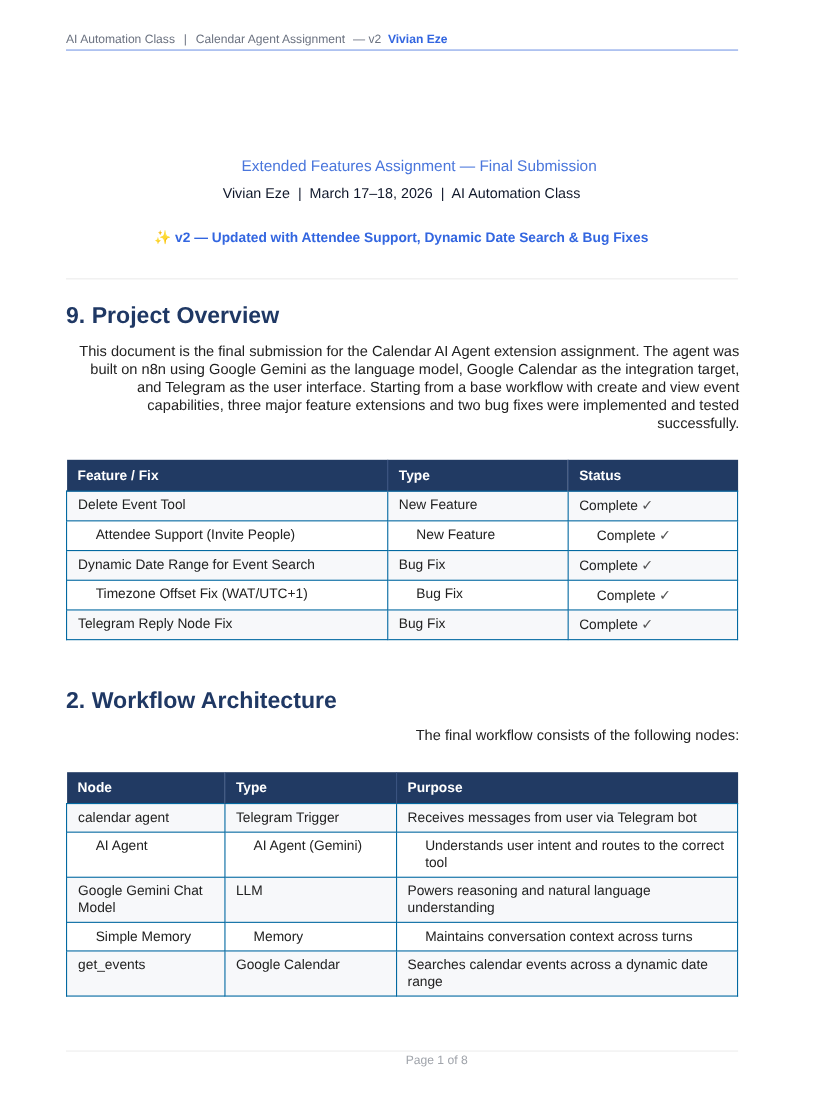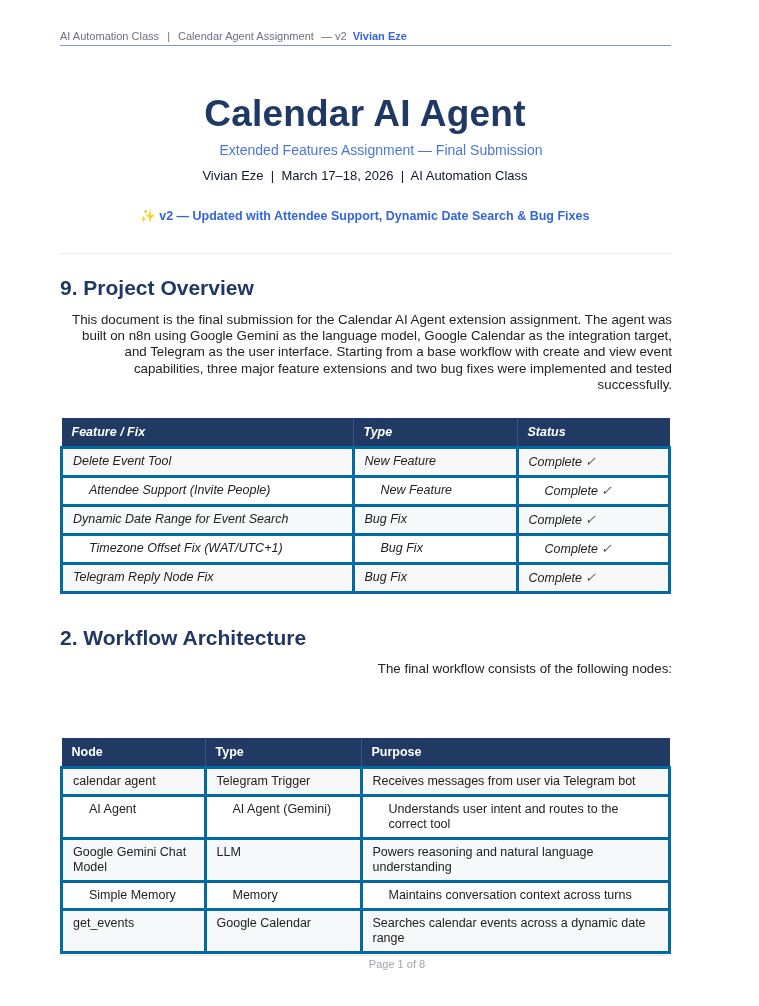--- a/index.html
+++ b/index.html
@@ -48,21 +48,21 @@
     table.doc-table {
       position: absolute; left: 60px; width: 611px; border-collapse: collapse;
       font-size: 12.5px; color: #222222;
     }
     table.doc-table th {
       background: #213a63; color: #ffffff; font-weight: bold; text-align: left;
       padding: 0 10px; height: 28px; border-right: 1px solid #3a5380;
     }
     table.doc-table th:last-child { border-right: none; }
     table.doc-table td {
-      padding: 5px 10px; vertical-align: top; border: 3px solid #0369a1; line-height: 15px;
+      padding: 5px 10px; vertical-align: top; border: 1px solid #0369a1; line-height: 15px;
     }
     table.doc-table tr.odd td { background: #f7f8fa; }
     table.doc-table tr.even td { background: #ffffff; padding-left: 26px; }
     .check { color: #555; font-size: 13px; margin-left: 3px; }
 
     .footer-rule {
       position: absolute; left: 60px; top: 955px; width: 611px; height: 1px; background: #ededed;
     }
     .footer {
       position: absolute; left: 0; top: 958px; width: 730px; text-align: center;
@@ -75,33 +75,32 @@
 <div class="page">
 
   <div class="running-header">
     <span>AI Automation Class</span>
     <span style="margin:0 5px;">|</span>
     <span>Calendar Agent Assignment</span>
     <span style="margin-left:4px;">— v2</span>
     <span class="author">Vivian Eze</span>
   </div>
 
-  <div class="title">Calendar AI Agent</div>
   <div class="subtitle">Extended Features Assignment — Final Submission</div>
   <div class="meta" style="white-space:pre;">Vivian Eze  |  March 17–18, 2026  |  AI Automation Class</div>
   <div class="version-note">
     <span class="sparkle">✨</span><span>v2 — Updated with Attendee Support, Dynamic Date Search &amp; Bug Fixes</span>
   </div>
 
   <div class="divider"></div>
 
   <div class="h2" style="top:276px;">9. Project Overview</div>
   <div class="para" style="top:312px;">This document is the final submission for the Calendar AI Agent extension assignment. The agent was built on n8n using Google Gemini as the language model, Google Calendar as the integration target, and Telegram as the user interface. Starting from a base workflow with create and view event capabilities, three major feature extensions and two bug fixes were implemented and tested successfully.</div>
 
-  <table class="doc-table" style="top:418px;font-style:italic;">
+  <table class="doc-table" style="top:418px;">
     <thead>
       <tr>
         <th style="width:271px;">Feature / Fix</th>
         <th style="width:143px;">Type</th>
         <th>Status</th>
       </tr>
     </thead>
     <tbody>
       <tr class="odd">
         <td>Delete Event Tool</td>
@@ -127,21 +126,21 @@
         <td>Telegram Reply Node Fix</td>
         <td>Bug Fix</td>
         <td><span>Complete</span><span class="check">✓</span></td>
       </tr>
     </tbody>
   </table>
 
   <div class="h2" style="top:626px;">2. Workflow Architecture</div>
   <div class="para" style="top:661px;">The final workflow consists of the following nodes:</div>
 
-  <table class="doc-table" style="top:702px;margin-top:36px;">
+  <table class="doc-table" style="top:702px;">
     <thead>
       <tr>
         <th style="width:123px;">Node</th>
         <th style="width:135px;">Type</th>
         <th>Purpose</th>
       </tr>
     </thead>
     <tbody>
       <tr class="odd">
         <td>calendar agent</td>

